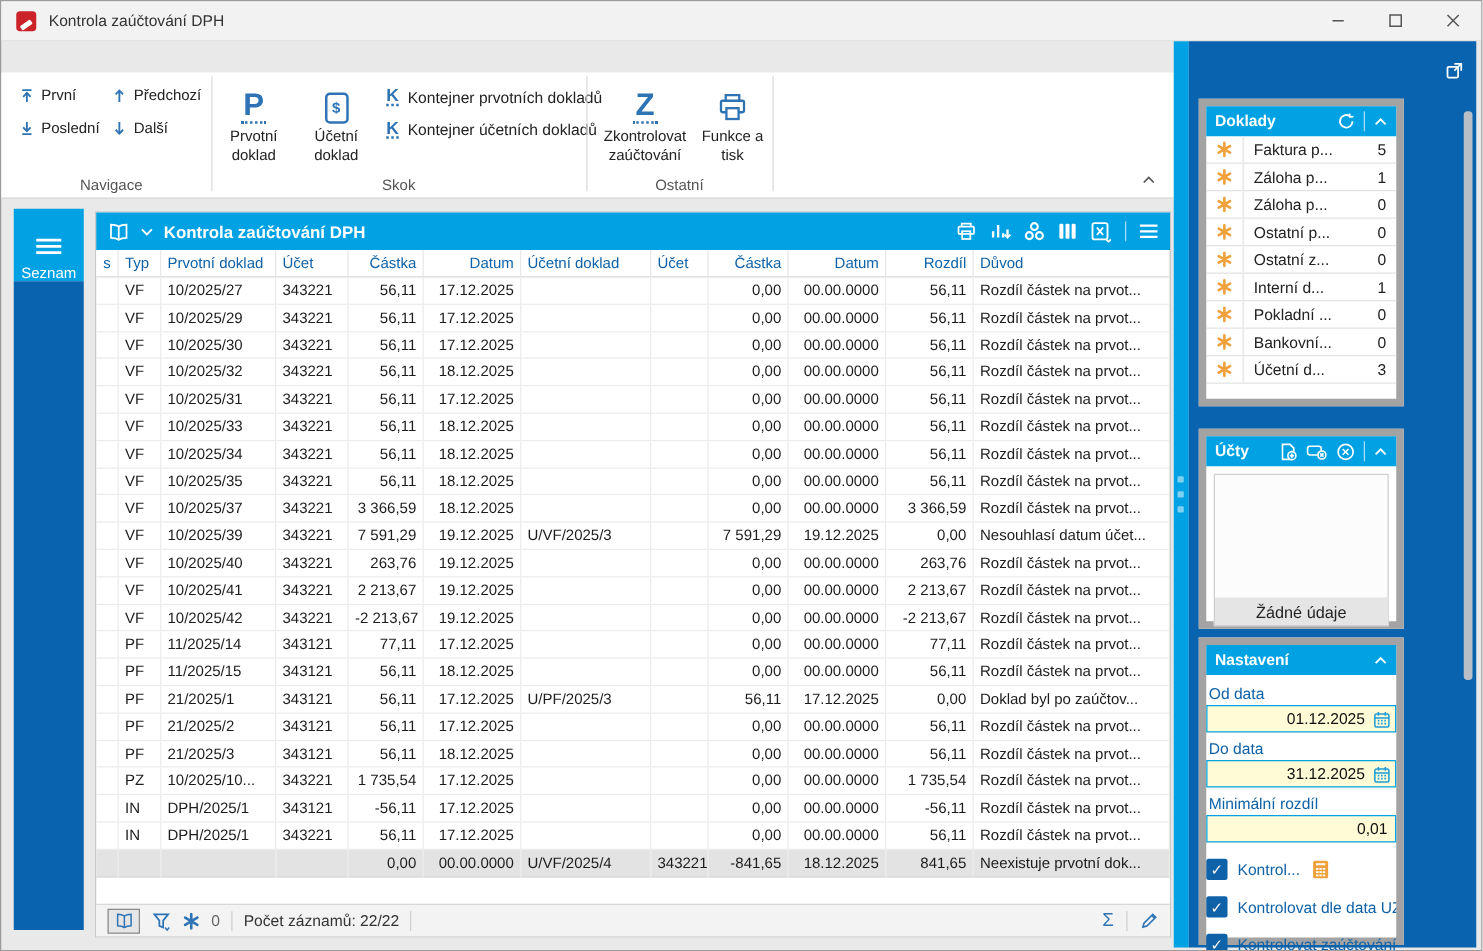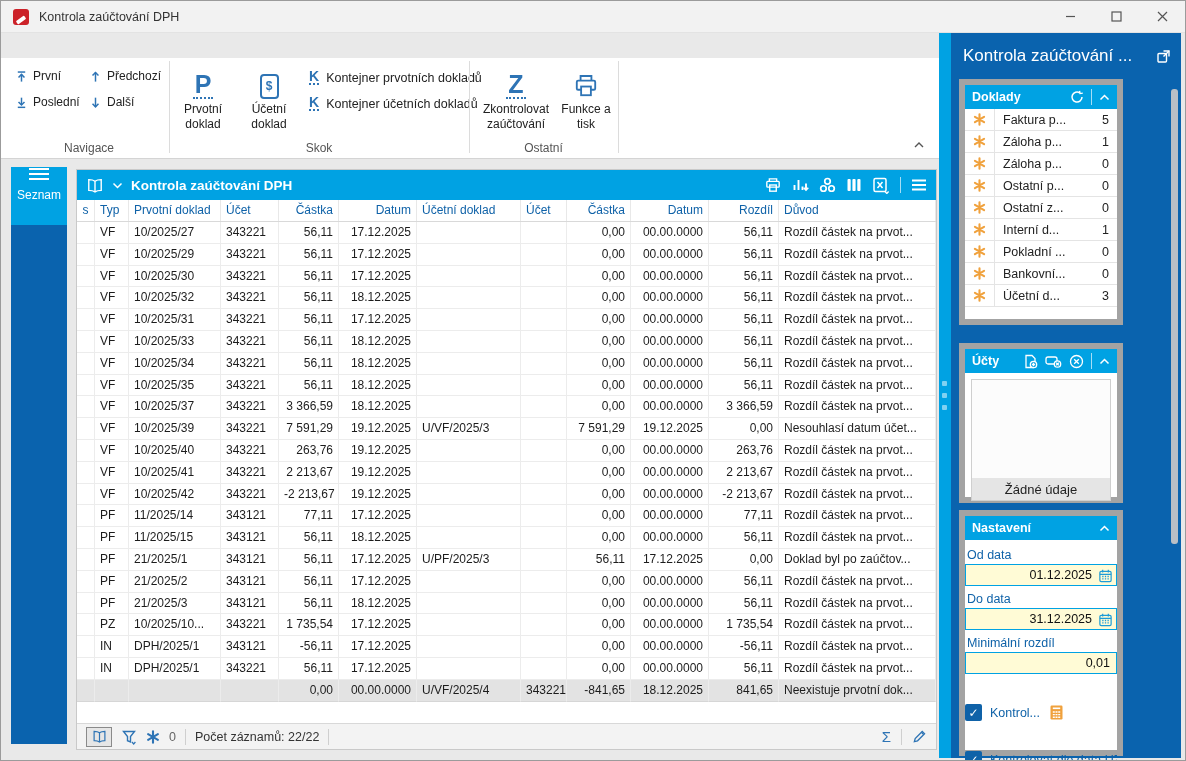--- a/index.html
+++ b/index.html
@@ -32,21 +32,21 @@
   .nav-item{position:absolute;display:flex;align-items:center;gap:5px;font-size:12px;color:#222;cursor:default}
   .bigbtn{position:absolute;top:5px;height:74px;display:flex;flex-direction:column;align-items:center;font-size:12px;color:#222;text-align:center;line-height:15px}
   .bigglyph{height:36px;display:flex;align-items:flex-end;justify-content:center;margin-bottom:3px}
   .letterglyph{font-size:25px;line-height:25px;font-weight:600;color:var(--icblue);border-bottom:2px dotted var(--icblue);padding:0 2px}
   .bookglyph{width:19px;height:25px;border:2px solid var(--icblue);border-radius:4px;display:flex;align-items:center;justify-content:center;font-size:12px;font-weight:bold;color:var(--icblue)}
   .kitem{position:absolute;left:308px;display:flex;gap:7px;align-items:flex-end;font-size:12.5px;color:#222}
   .kglyph{font-size:14px;line-height:14px;font-weight:bold;color:var(--icblue);border-bottom:2px dotted var(--icblue)}
   .rib-collapse{position:absolute;right:14px;bottom:5px}
 
   
-  .leftbar-top{position:absolute;left:10px;top:166px;width:56px;height:58px;background:var(--cyan);color:#fff;display:flex;flex-direction:column;align-items:center;justify-content:flex-start;gap:7px;font-size:12px;cursor:default}
+  .leftbar-top{position:absolute;left:10px;top:166px;width:56px;height:58px;background:var(--cyan);color:#fff;display:flex;flex-direction:column;align-items:center;justify-content:flex-end;gap:7px;font-size:12px;cursor:default}
   .leftbar-body{position:absolute;left:10px;top:224px;width:56px;height:519px;background:var(--dkblue)}
 
   
   .tablepanel{position:absolute;left:75px;top:168px;width:861px;height:581px;background:#fff;border:1px solid #c9c9c9}
   .tp-head{height:30px;background:var(--cyan);display:flex;align-items:center;color:#fff;padding:0 9px;gap:8px}
   .tp-title{font-weight:bold;font-size:13.5px}
   .tp-icons{margin-left:auto;display:flex;align-items:center;gap:10px}
   .vdiv-w{width:1px;height:16px;background:rgba(255,255,255,.65)}
   .cols{display:grid;grid-template-columns:var(--cols);height:22px;border-bottom:1px solid #d9d9d9;background:#fff}
   .th{font-size:12px;color:var(--blue);line-height:21px;padding:0 5px;border-right:1px solid #e8e8e8;white-space:nowrap;overflow:hidden}
@@ -78,21 +78,21 @@
   .drcount{text-align:right;padding-right:8px}
   .ucty-body{position:relative;height:134px}
   .ucty-inner{position:absolute;left:6px;right:6px;top:6px;bottom:6px;border:1px solid #cfcfcf;background:#fcfcfc}
   .ucty-empty{position:absolute;left:0;right:0;bottom:0;height:22px;background:#e5e5e5;display:flex;align-items:center;justify-content:center;font-size:13px;color:#222}
   .nast-body{padding:2px 0 0}
   .f-label{color:var(--blue);font-size:12.5px;margin:6px 2px 2px}
   .f-wrap{position:relative}
   .f-input{display:block;width:100%;height:22px;background:#fffbd6;border:1px solid var(--cyan);font:12.5px "Liberation Sans","DejaVu Sans",sans-serif;text-align:right;padding:0 24px 0 4px;color:#111}
   .f-input.nocal{padding-right:6px}
   .cal-btn{position:absolute;right:3px;top:3px;width:17px;height:16px;display:flex;align-items:center;justify-content:center}
-  .cbrow{display:flex;align-items:center;gap:8px;margin-top:30px}
+  .cbrow{display:flex;align-items:center;gap:8px;margin-top:13px}
   .cb{width:17px;height:17px;background:var(--blue);border-radius:2px;position:relative;flex:0 0 auto}
   .cb::after{content:"\2713";position:absolute;left:0;top:0;width:17px;height:17px;color:#fff;font-size:12px;font-weight:bold;display:flex;align-items:center;justify-content:center}
   .cb-label{color:var(--blue);font-size:12.5px;white-space:nowrap;overflow:hidden}
   .rp-scroll{position:absolute;left:220px;top:56px;width:7px;height:455px;background:#b9bfc6;border-radius:3px}
 </style>
 </head>
 <body>
 
 <div class="window">
 
@@ -614,21 +614,20 @@
     </div>
   </div>
 
   <div class="splitter">
     <i style="top:348px"></i>
       <i style="top:360px"></i>
       <i style="top:372px"></i>
   </div>
 
   <div class="rightpanel">
-    <div class="rp-heading">Kontrola zaúčtování ...</div>
     <div class="rp-open">
       <svg width="15" height="15" viewBox="0 0 15 15" fill="none" stroke="#fff" stroke-width="1.4">
           <rect x="2" y="4.5" width="8.5" height="8.5" rx="1"></rect>
           <path d="M7.5 2h5.5v5.5"></path>
           <path d="M13 2L7.5 7.5"></path>
         </svg>
     </div>
 
     <div class="panelbox" style="top:46px;height:246px">
       <div class="pb-head">

